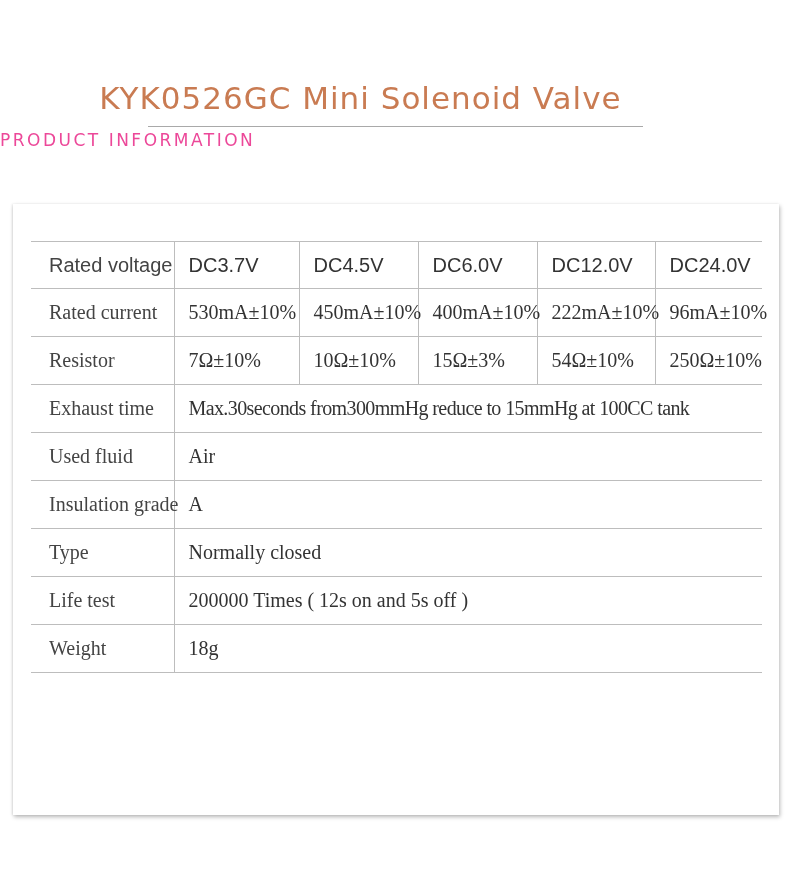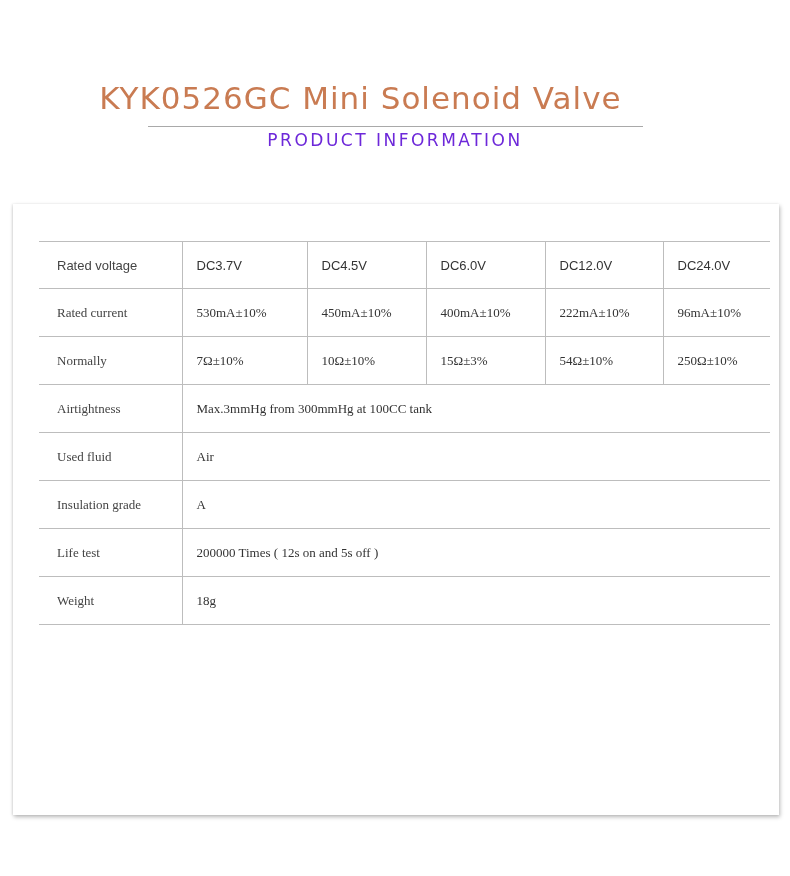--- a/index.html
+++ b/index.html
@@ -2,27 +2,27 @@
 <html><head>
 <meta charset="utf-8">
 <style>
   html, body { margin:0; padding:0; background:#ffffff; }
   body { width:790px; height:876px; position:relative; overflow:hidden;
          font-family:"Liberation Sans", "DejaVu Sans", sans-serif; }
   .title { position:absolute; left:0; width:721px; top:78px; text-align:center;
            font-family:"DejaVu Sans", sans-serif; font-size:31px; letter-spacing:1px;
            color:#c97b52; line-height:40px; }
   .rule { position:absolute; left:148px; width:495px; top:126px; height:1px; background:#a9a9a9; }
-  .subtitle { position:absolute; left:0; width:790px; top:129px; text-align:center;
+  .subtitle { position:absolute; left:0; width:790px; top:129px; text-align:left;
               font-family:"DejaVu Sans", sans-serif; font-size:17px; letter-spacing:2.5px;
-              color:#6d28d9; line-height:22px; }
+              color:#ec4899; line-height:22px; }
   .card { position:absolute; left:13px; top:204px; width:766px; height:611px; background:#fff;
           box-shadow: 1px 2px 4px rgba(0,0,0,0.28), -1px 0 2px rgba(0,0,0,0.08); }
-  table.spec { position:absolute; left:39px; top:241px; width:731px; border-collapse:collapse;
-               table-layout:fixed; font-size:13px; color:#333333; }
+  table.spec { position:absolute; left:31px; top:241px; width:731px; border-collapse:collapse;
+               table-layout:fixed; font-size:20px; color:#333333; }
   table.spec td { border-top:1px solid #bdbdbd; border-bottom:1px solid #bdbdbd;
                   border-left:1px solid #bdbdbd; padding:0 0 0 14px; white-space:nowrap;
                   vertical-align:middle; overflow:visible; }
   table.spec td:first-child { border-left:none; padding-left:18px; color:#444; }
   table.spec tr.r1 td { height:46px; }
   table.spec tr.r td { height:47px;font-family:Liberation Serif, serif; }
   .narrow { letter-spacing:-0.6px; }
 </style>
 </head>
 <body>
@@ -53,38 +53,42 @@
   </tr>
   <tr class="r">
     <td>Rated current</td>
     <td>530mA±10%</td>
     <td>450mA±10%</td>
     <td>400mA±10%</td>
     <td>222mA±10%</td>
     <td>96mA±10%</td>
   </tr>
   <tr class="r">
-    <td>Normally</td>
+    <td>Resistor</td>
     <td>7Ω±10%</td>
     <td>10Ω±10%</td>
     <td>15Ω±3%</td>
     <td>54Ω±10%</td>
     <td>250Ω±10%</td>
   </tr>
   <tr class="r">
-    <td>Airtightness</td>
-    <td colspan="5">Max.3mmHg from 300mmHg at 100CC tank</td>
+    <td>Exhaust time</td>
+    <td colspan="5" class="narrow">Max.30seconds from300mmHg reduce to 15mmHg at 100CC tank</td>
   </tr>
   <tr class="r">
     <td>Used fluid</td>
     <td colspan="5">Air</td>
   </tr>
   <tr class="r">
     <td>Insulation grade</td>
     <td colspan="5">A</td>
+  </tr>
+  <tr class="r">
+    <td>Type</td>
+    <td colspan="5">Normally closed</td>
   </tr>
   <tr class="r">
     <td>Life test</td>
     <td colspan="5">200000 Times ( 12s on and 5s off )</td>
   </tr>
   <tr class="r">
     <td>Weight</td>
     <td colspan="5">18g</td>
   </tr>
 </tbody>

